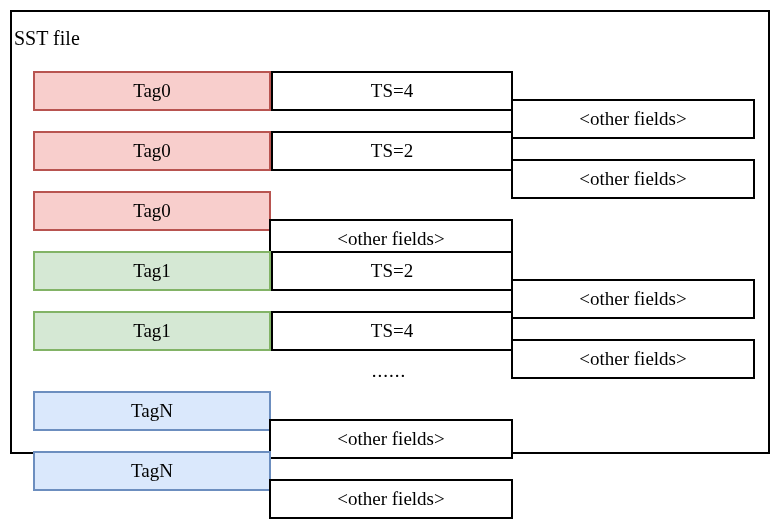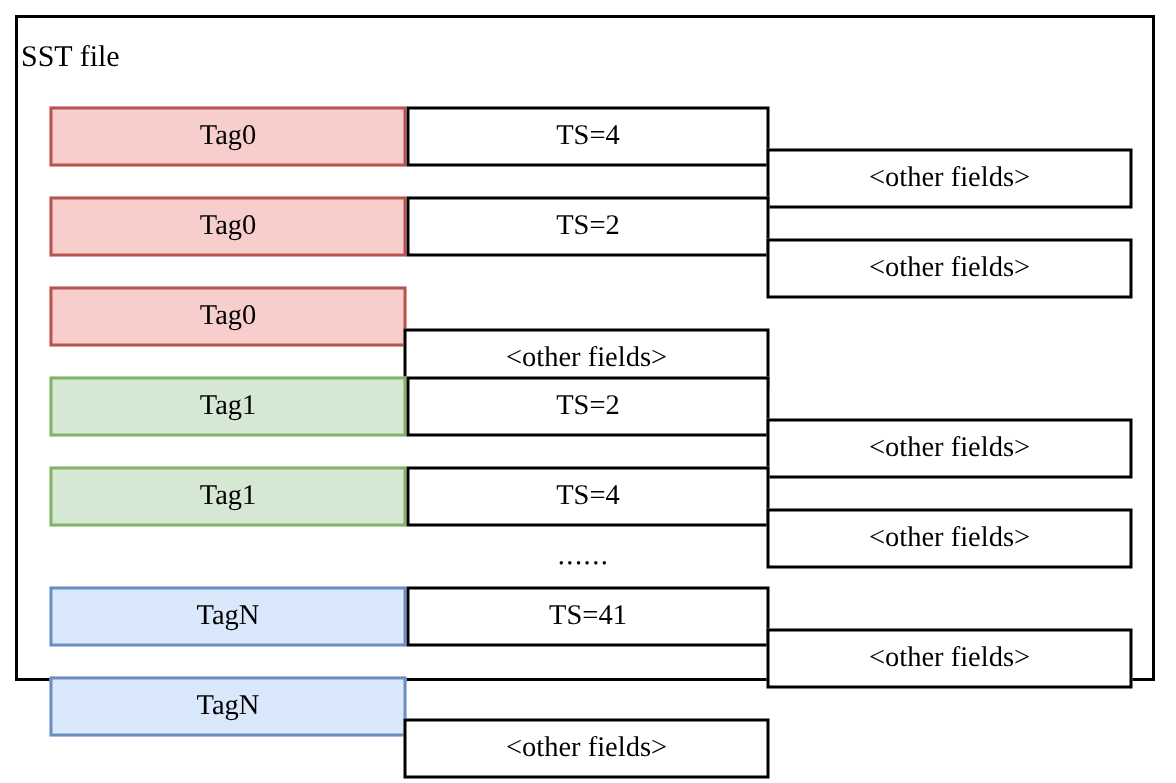--- a/index.html
+++ b/index.html
@@ -116,21 +116,20 @@
           <div class="cell other-cell">&lt;other fields&gt;</div>
         </div>
         <div class="record-row">
           <div class="cell tag-cell" style="background: rgb(213, 232, 212); border-color: rgb(130, 179, 102);">Tag1</div>
           <div class="cell ts-cell">TS=4</div>
           <div class="cell other-cell">&lt;other fields&gt;</div>
         </div>
         <div class="ellipsis-row">......</div>
         <div class="record-row">
           <div class="cell tag-cell" style="background: rgb(218, 232, 252); border-color: rgb(108, 142, 191);">TagN</div>
-          <div class="cell ts-cell">TS=41</div>
           <div class="cell other-cell">&lt;other fields&gt;</div>
         </div>
         <div class="record-row">
           <div class="cell tag-cell" style="background: rgb(218, 232, 252); border-color: rgb(108, 142, 191);">TagN</div>
           <div class="cell other-cell">&lt;other fields&gt;</div>
         </div>
       </div>
   </div>
 </div>
 

